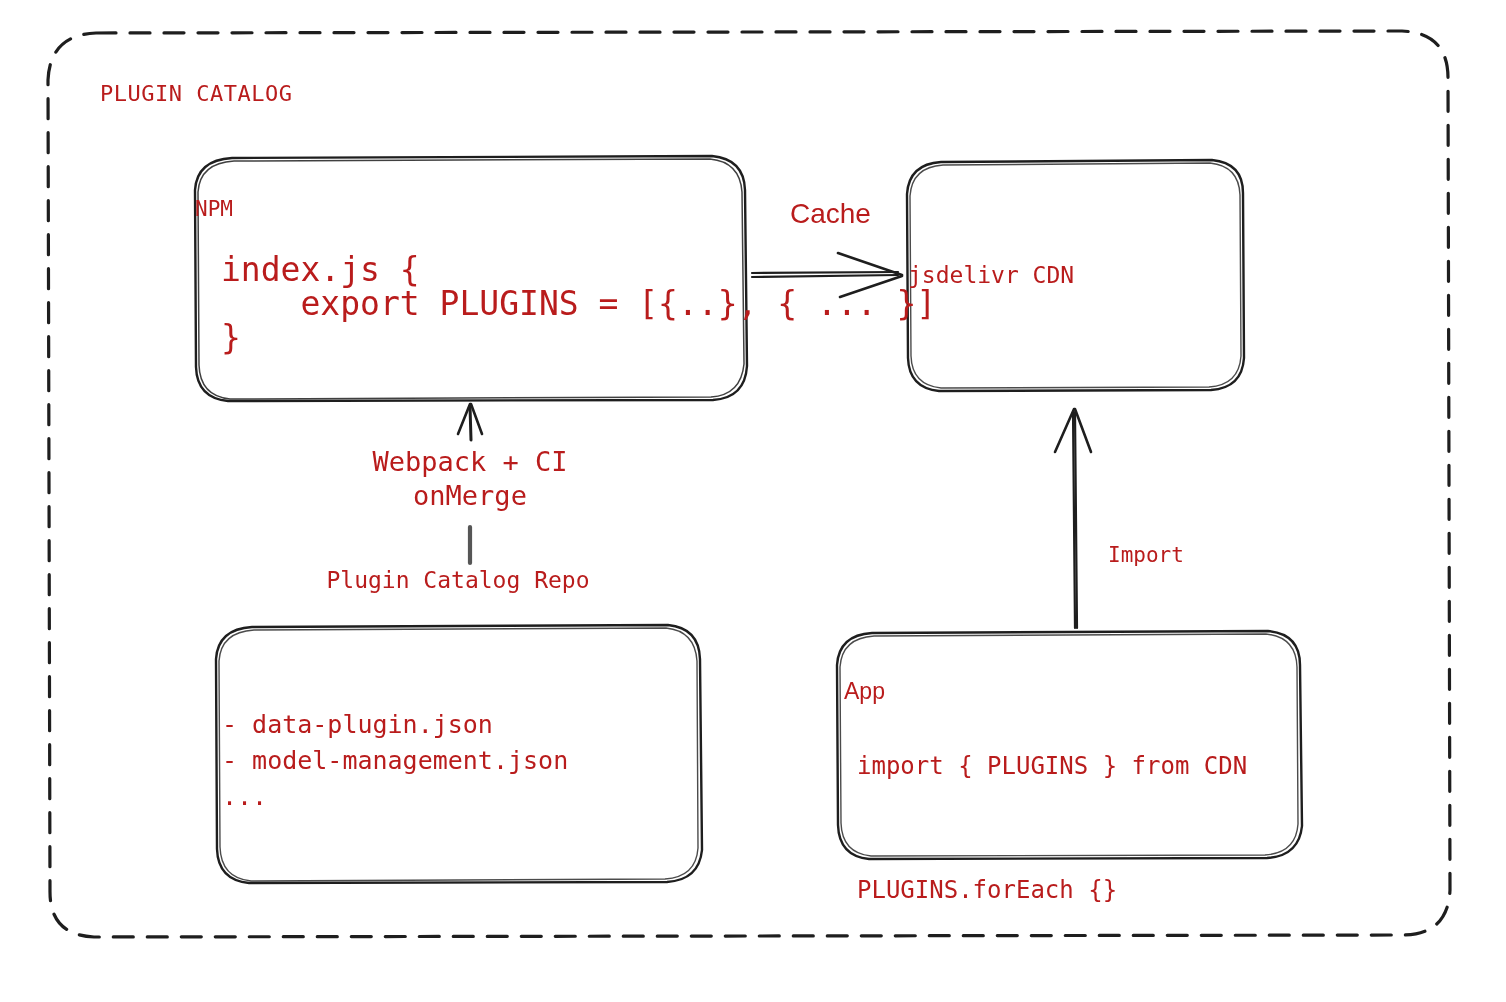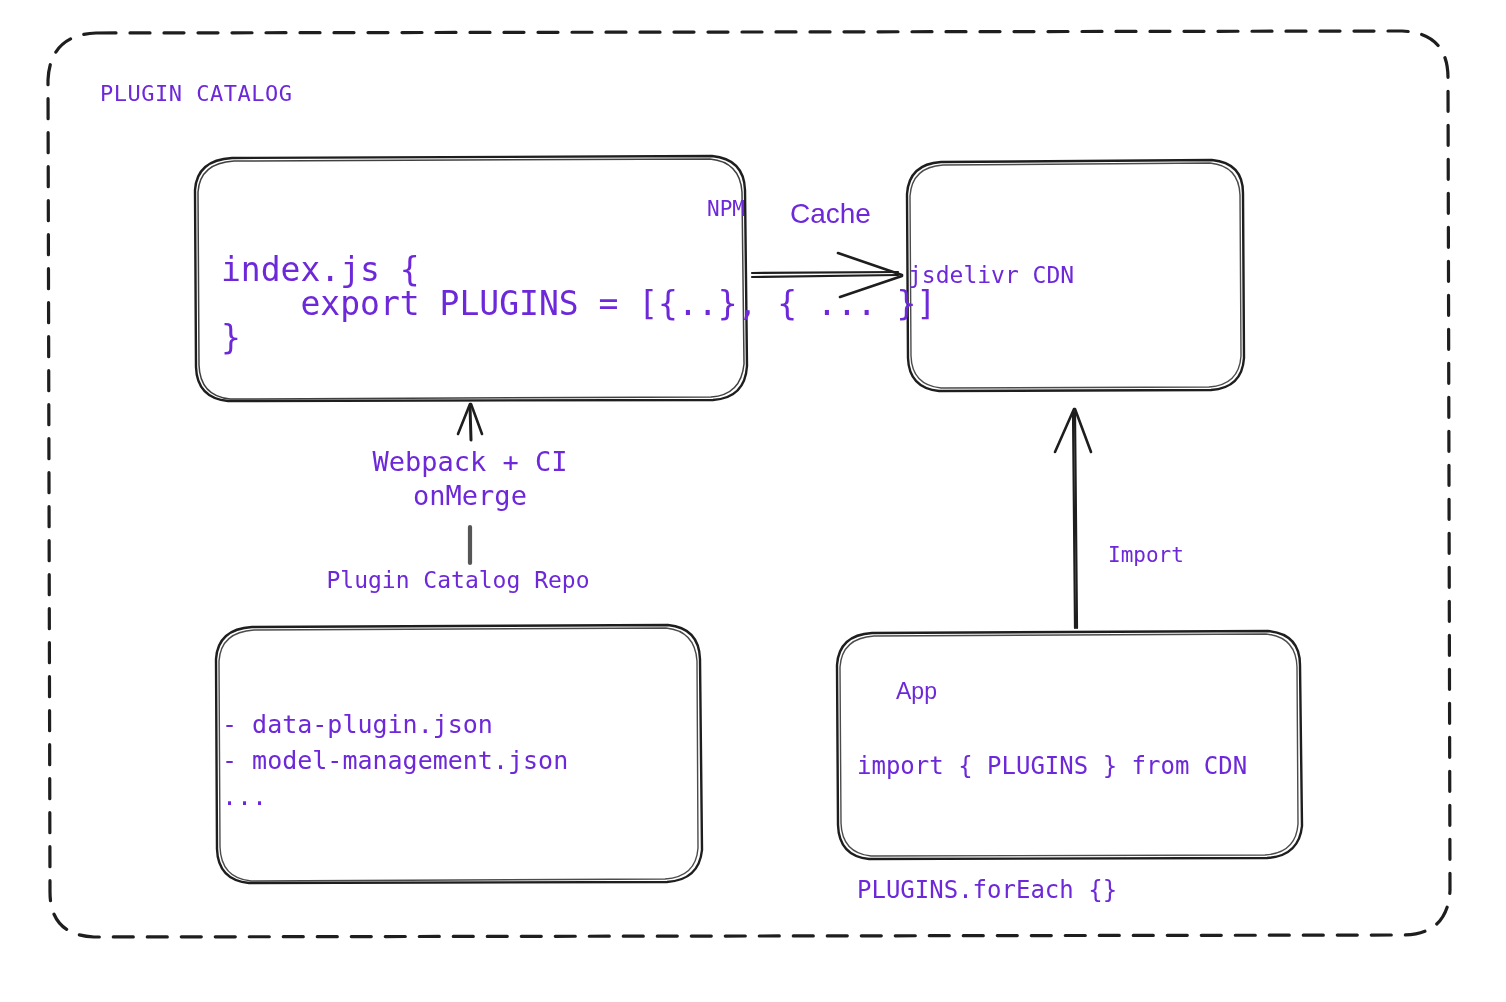--- a/index.html
+++ b/index.html
@@ -17,37 +17,37 @@
   }
   #canvas {
     position: absolute;
     left: 0; top: 0;
     width: 1506px;
     height: 1002px;
   }
   .lbl {
     position: absolute;
     white-space: pre;
-    color: #6d28d9;
+    color: #b91c1c;
     line-height: 1.15;
   }
   .mono { font-family: "DejaVu Sans Mono", monospace; }
   .hand { font-family: "Liberation Sans", sans-serif; }
 
   #frame-title {
     left: 100px;
     top: 81px;
     font-size: 22px;
     letter-spacing: 0.5px;
   }
   #npm-title {
     left: 195px;
     top: 197px;
     width: 550px;
-    text-align: right;
+    text-align: left;
     font-size: 21px;
   }
   #npm-code {
     left: 221px;
     top: 253px;
     font-size: 33px;
     line-height: 34px;
   }
   #cdn-title {
     left: 908px;
@@ -76,21 +76,21 @@
     text-align: center;
     font-size: 23px;
   }
   #repo-lines {
     left: 222px;
     top: 707px;
     font-size: 25px;
     line-height: 36px;
   }
   #app-title {
-    left: 896px;
+    left: 844px;
     top: 678px;
     font-size: 23px;
   }
   #app-code {
     left: 857px;
     top: 735px;
     font-size: 24px;
     line-height: 62px;
   }
   #import-label {

